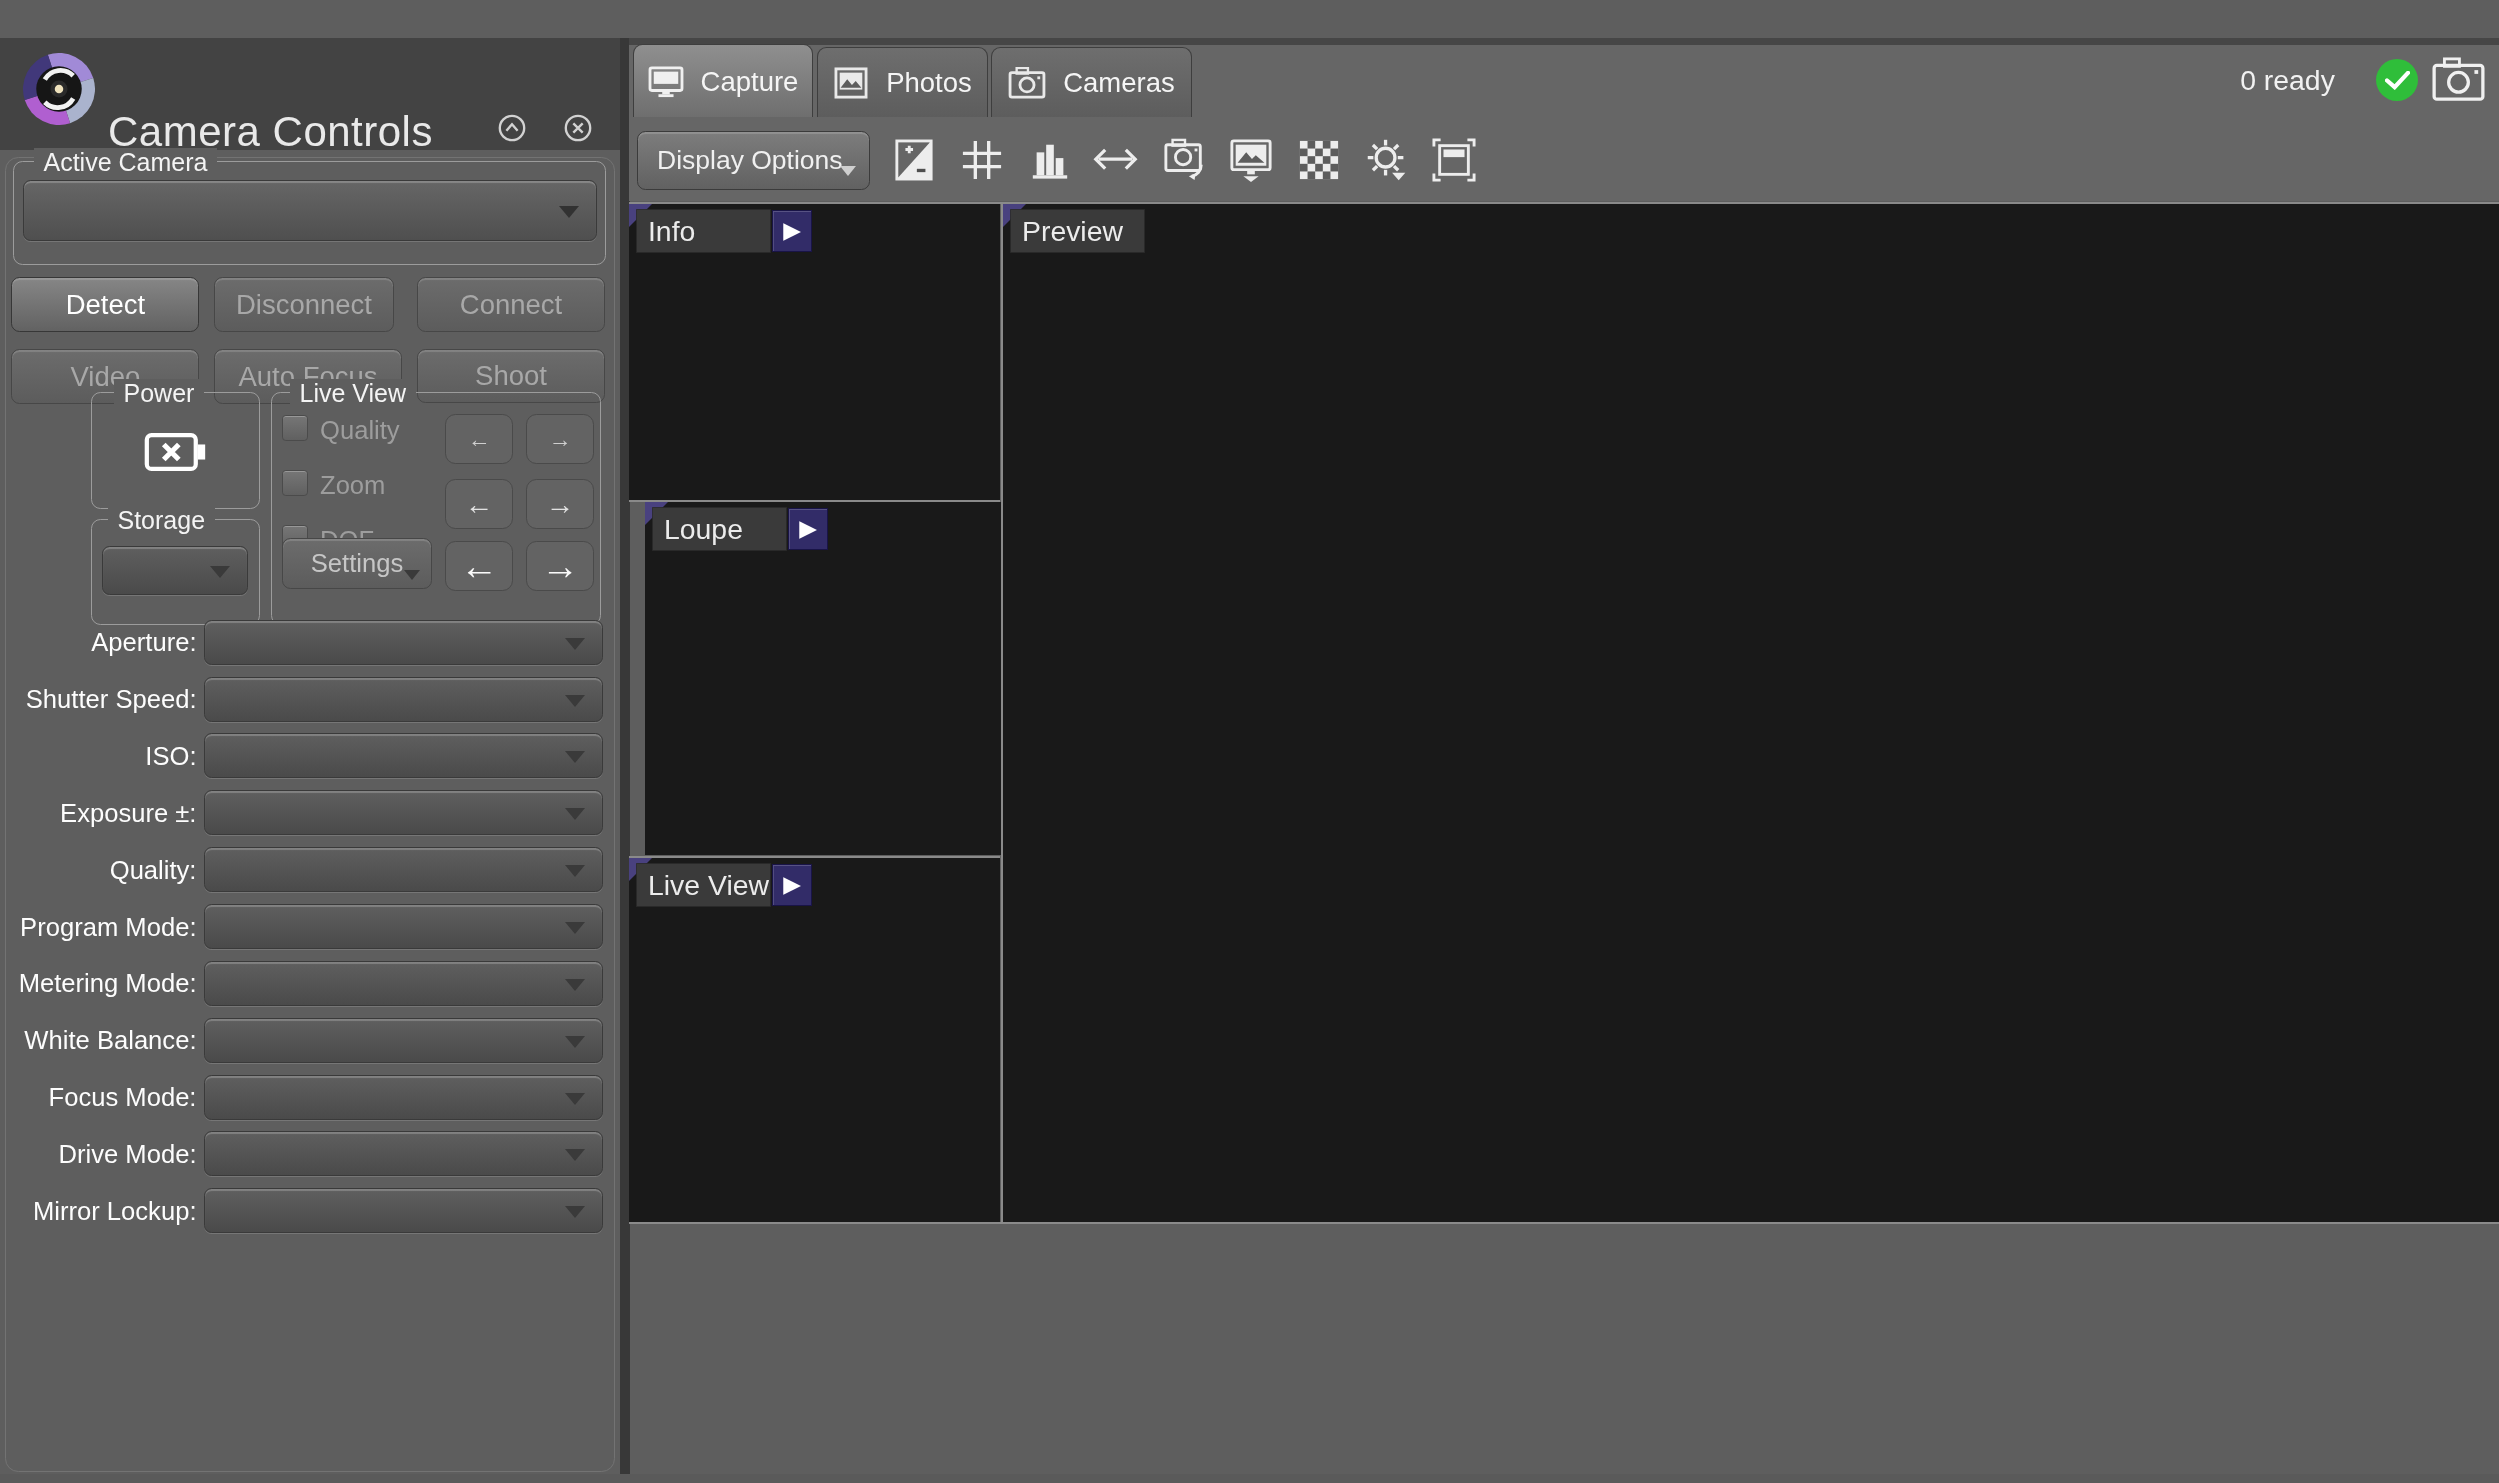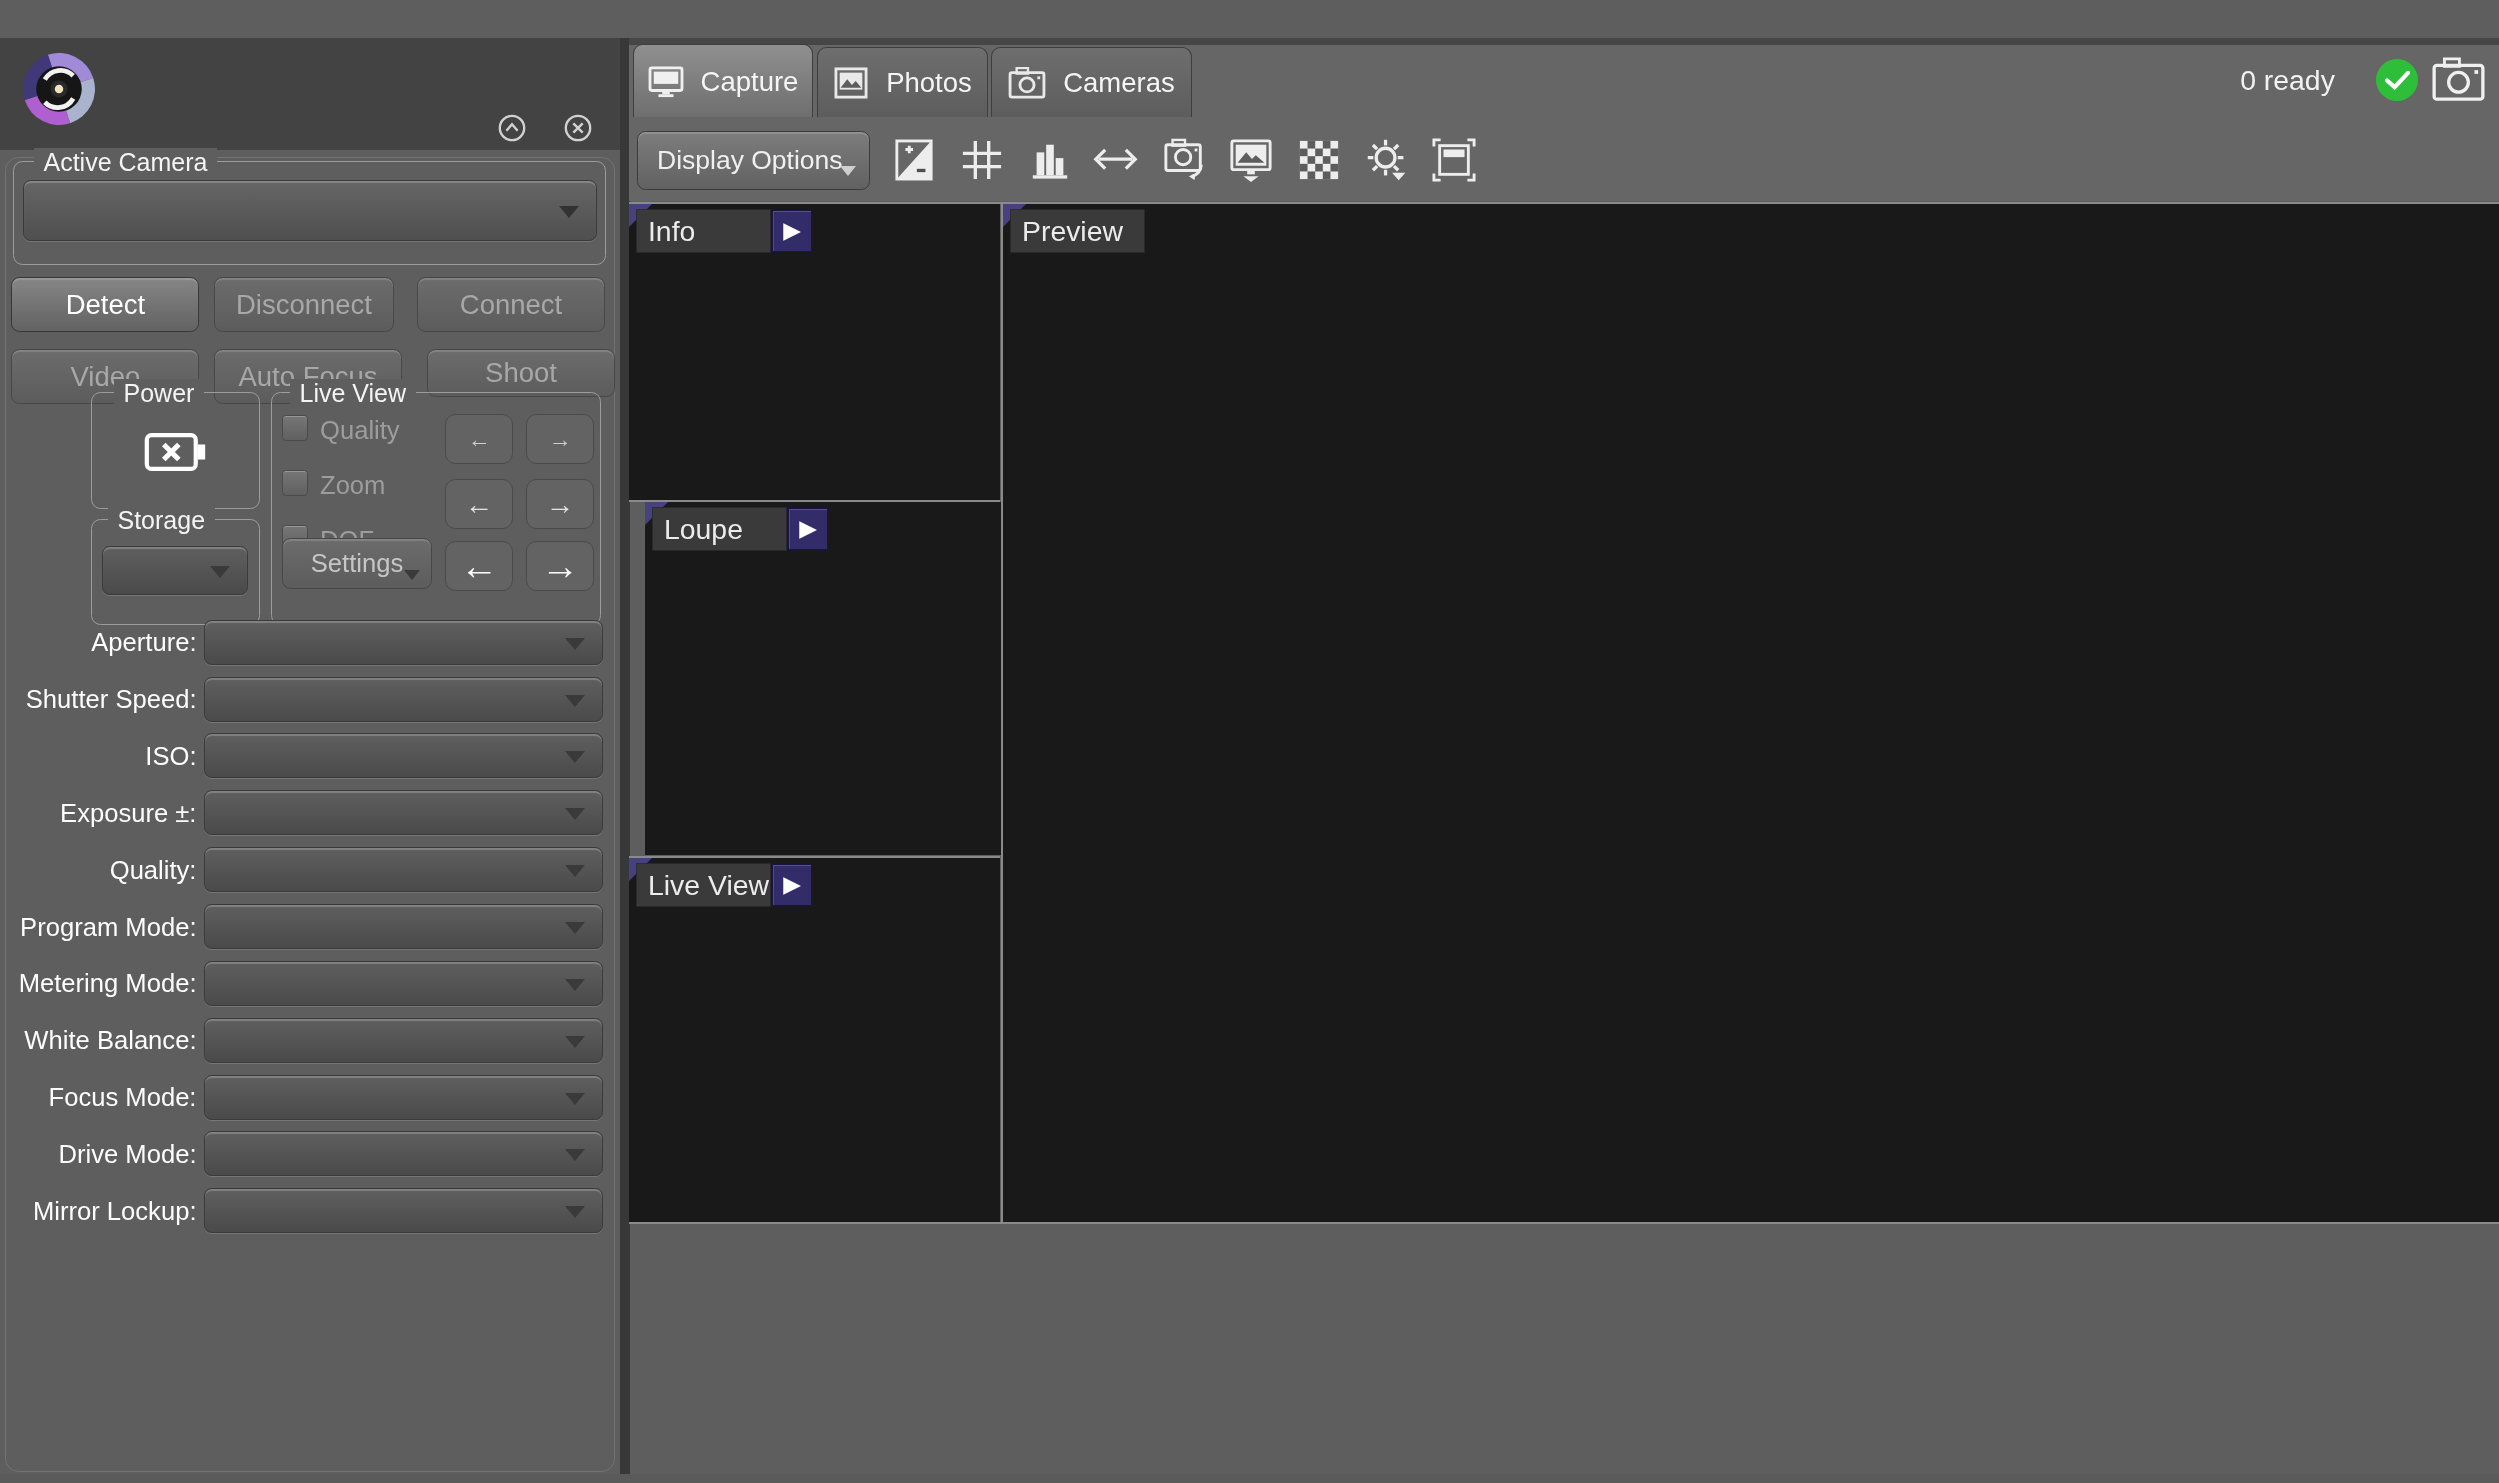--- a/index.html
+++ b/index.html
@@ -95,20 +95,21 @@
         <path d="M38 38 L76 38 A38 38 0 0 1 38 76 Z" fill="#aab3cd"></path>
         <path d="M38 38 L38 76 A38 38 0 0 1 0 38 Z" fill="#b05fd0"></path>
         <path d="M38 38 L0 38 A38 38 0 0 1 38 0 Z" fill="#41387a"></path>
       </g>
       <circle cx="38" cy="38" r="24" fill="#161616"></circle>
       <path d="M23 28 A19 19 0 0 1 53 24" stroke="#f2f2f2" stroke-width="5" fill="none"></path>
       <path d="M53 48 A19 19 0 0 1 23 52" stroke="#f2f2f2" stroke-width="5" fill="none"></path>
       <circle cx="38" cy="38" r="9" fill="#2a2a2a"></circle>
       <circle cx="38" cy="38" r="4.5" fill="#efe2bd"></circle>
     </svg>
+    <div class="abs cc-title">Camera Controls</div>
     <svg class="abs" style="left:497px;top:75px;" width="30" height="30" viewBox="0 0 32 32">
       <circle cx="16" cy="16" r="13" fill="none" stroke="#d2d2d2" stroke-width="2.5"></circle>
       <path d="M10 19 L16 12 L22 19" fill="none" stroke="#d2d2d2" stroke-width="2.5"></path>
     </svg>
     <svg class="abs" style="left:563px;top:75px;" width="30" height="30" viewBox="0 0 32 32">
       <circle cx="16" cy="16" r="13" fill="none" stroke="#d2d2d2" stroke-width="2.5"></circle>
       <path d="M11 11 L21 21 M21 11 L11 21" stroke="#d2d2d2" stroke-width="2.5"></path>
     </svg>
   </div>
 
@@ -130,21 +131,21 @@
     </div>
   <div class="abs btn" style="left:417px;top:277px;width:188px;height:55px;">
       <span>Connect</span>
     </div>
   <div class="abs btn" style="left:11.4px;top:349px;width:188px;height:55px;">
       <span>Video</span>
     </div>
   <div class="abs btn" style="left:214px;top:349px;width:188px;height:55px;">
       <span>Auto Focus</span>
     </div>
-  <div class="abs btn" style="left:427px;top:349px;width:188px;height:48px;">
+  <div class="abs btn" style="left:417px;top:349px;width:188px;height:54px;">
       <span>Shoot</span>
     </div>
 
   <div class="abs gbox" style="left:91px;top:392px;width:169px;height:117px;"></div>
   <div class="abs glabel" style="left:114px;top:379px;">Power</div>
   <svg class="abs" style="left:144px;top:430px;" width="64" height="44" viewBox="0 0 68 46">
     <rect x="3" y="5" width="52" height="36" rx="5" fill="none" stroke="#ffffff" stroke-width="4.5"></rect>
     <rect x="57" y="15" width="8" height="16" fill="#ffffff"></rect>
     <path d="M21 15 L37 31 M37 15 L21 31" stroke="#ffffff" stroke-width="5.5"></path>
   </svg>

